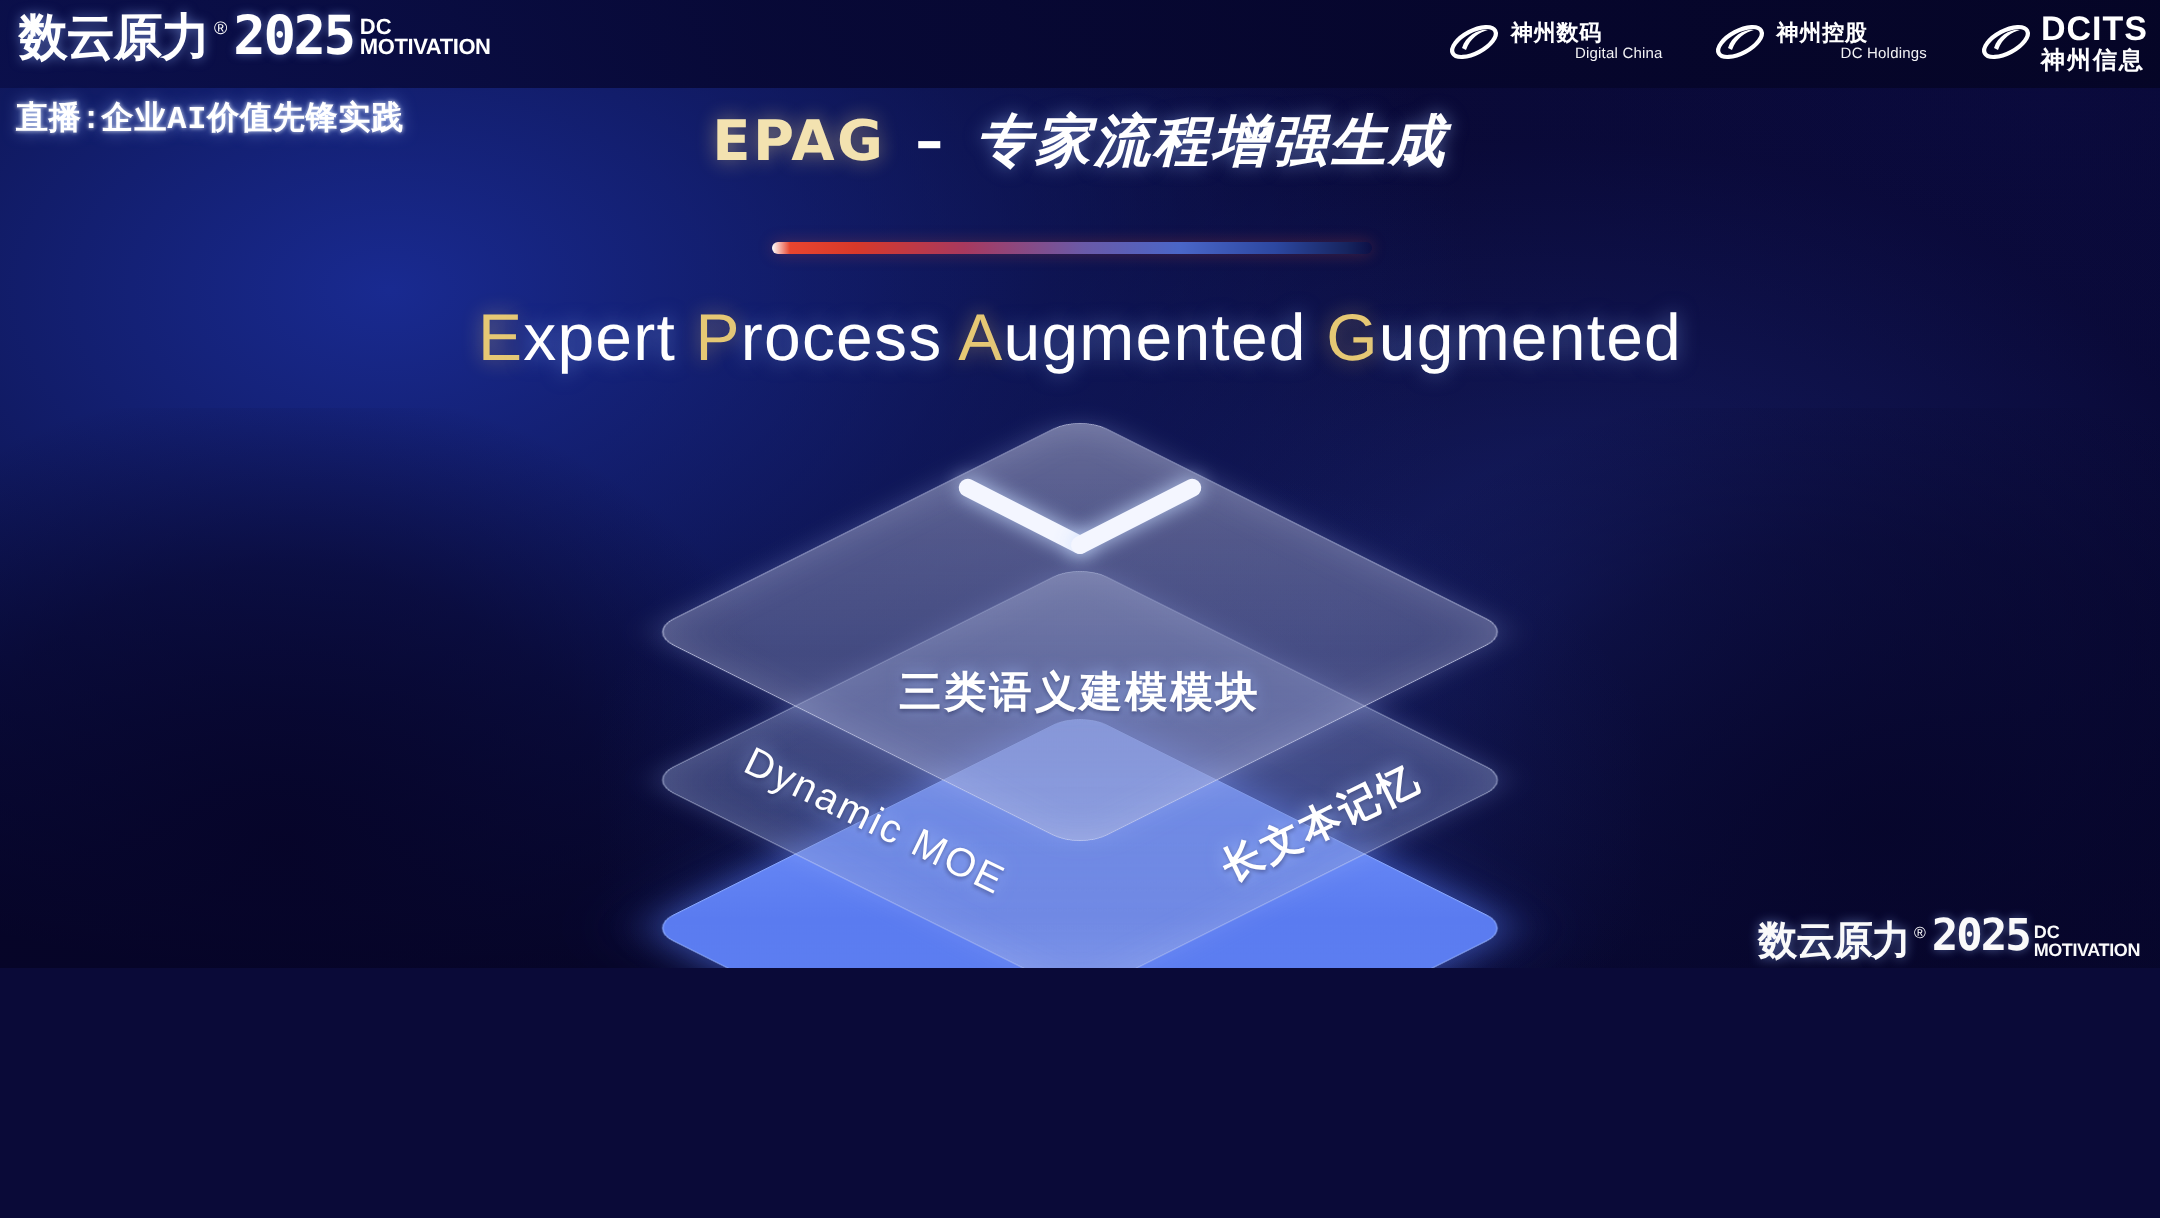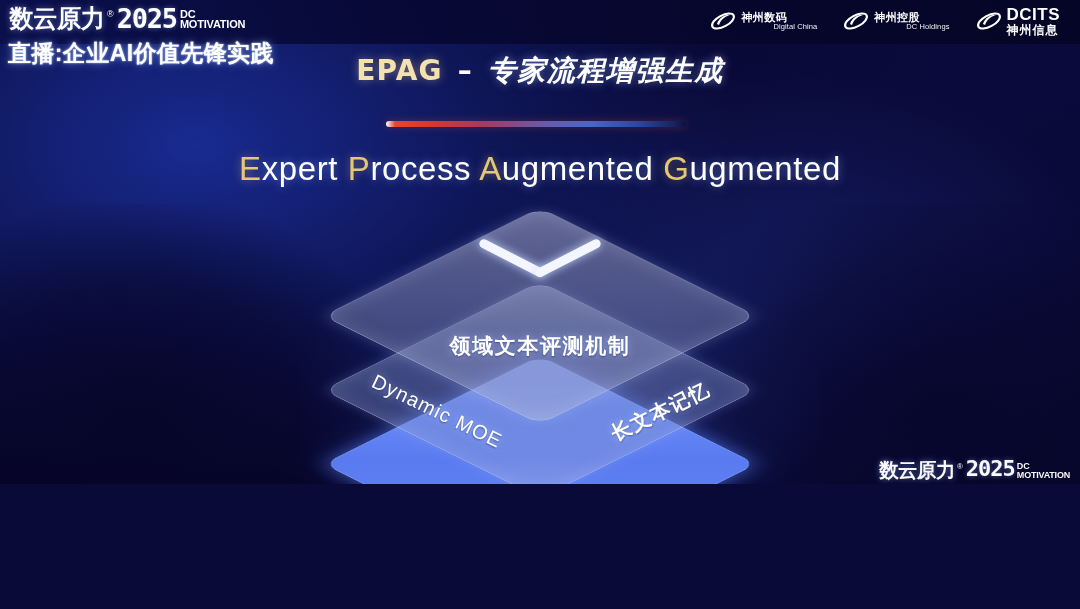--- a/index.html
+++ b/index.html
@@ -59,30 +59,30 @@
   .brand-year{
     font-family:"DejaVu Sans Mono","Liberation Mono",monospace;
     font-size:27px; font-weight:bold; color:#ffffff; letter-spacing:-1.2px;
     line-height:1; position:relative; top:1px;
     text-shadow:0 0 5px rgba(150,180,255,0.5);
   }
   .brand-dcm{ display:flex; flex-direction:column; line-height:0.92; margin-left:1px; position:relative; top:-2px;}
   .brand-dc{ font-size:11px; font-weight:bold; color:#ffffff; letter-spacing:0px;}
   .brand-mot{ font-size:11px; font-weight:bold; color:#ffffff; letter-spacing:-0.2px;}
   .brand-sub{
-    margin-top:7px;
-    font-family:Liberation Sans, sans-serif;
-    font-size:23px; font-weight:bold; color:#ffffff;
+    margin-top:18px;
+    font-family:Liberation Mono, monospace;
+    font-size:16px; font-weight:bold; color:#ffffff;
     letter-spacing:0.4px; white-space:nowrap;
     text-shadow:0 0 8px rgba(140,175,255,0.75), 0 0 2px rgba(255,255,255,0.9);
   }
 
   
   .partners{
-    position:absolute; right:20px; top:6px; z-index:14;
+    position:absolute; right:6px; top:6px; z-index:14;
     display:flex; align-items:center; gap:26px;
   }
   .partner{ display:flex; align-items:center; gap:5px; }
   .p-mark{
     width:26px; height:24px; position:relative; flex:none;
     display:block;
   }
   .p-text{ display:flex; flex-direction:column; line-height:1.05; }
   .p-cn{ font-size:11px; font-weight:bold; color:#ffffff; letter-spacing:0.4px; white-space:nowrap;}
   .p-en{ font-size:7.5px; font-weight:normal; color:#ffffff; letter-spacing:0.1px; white-space:nowrap; opacity:0.95;margin-left:32px;}
@@ -316,21 +316,21 @@
     <div class="plane plane-bot"></div>
     <div class="plane plane-mid"></div>
     <div class="plane plane-top"></div>
   </div>
 
   <div class="chevron">
     <div class="chev-arm chev-l"></div>
     <div class="chev-arm chev-r"></div>
   </div>
 
-  <div class="lbl lbl-top">领域文本评测机制</div>
+  <div class="lbl lbl-top">三类语义建模模块</div>
   <div class="lbl lbl-moe">Dynamic MOE</div>
   <div class="lbl lbl-mem">长文本记忆</div>
 
   <div class="wm">
     <span class="wm-cn">数云原力</span>
     <span class="wm-reg">®</span>
     <span class="wm-year">2025</span>
     <span class="wm-dcm">
       <span class="wm-dc">DC</span>
       <span class="wm-mot">MOTIVATION</span>

